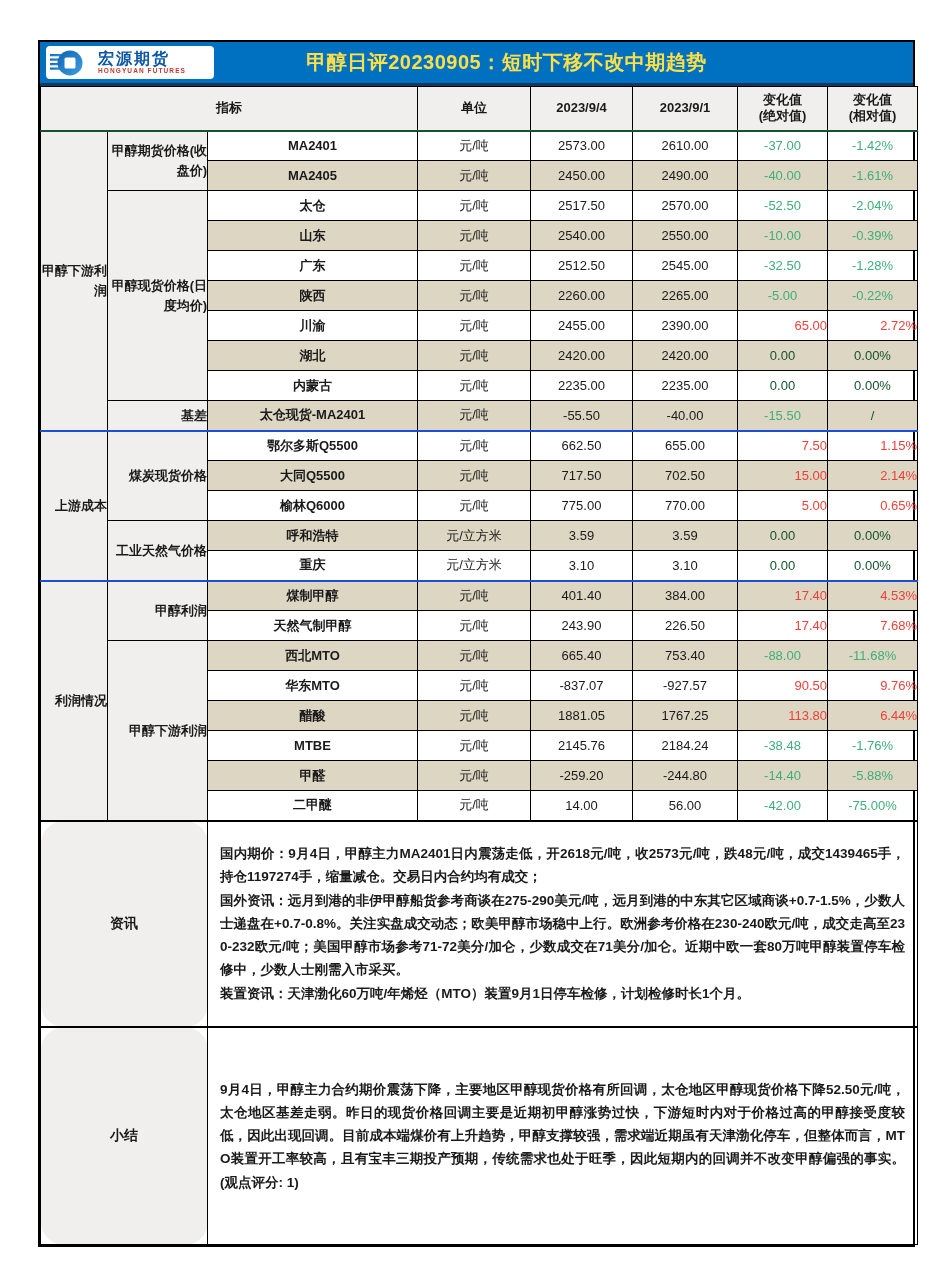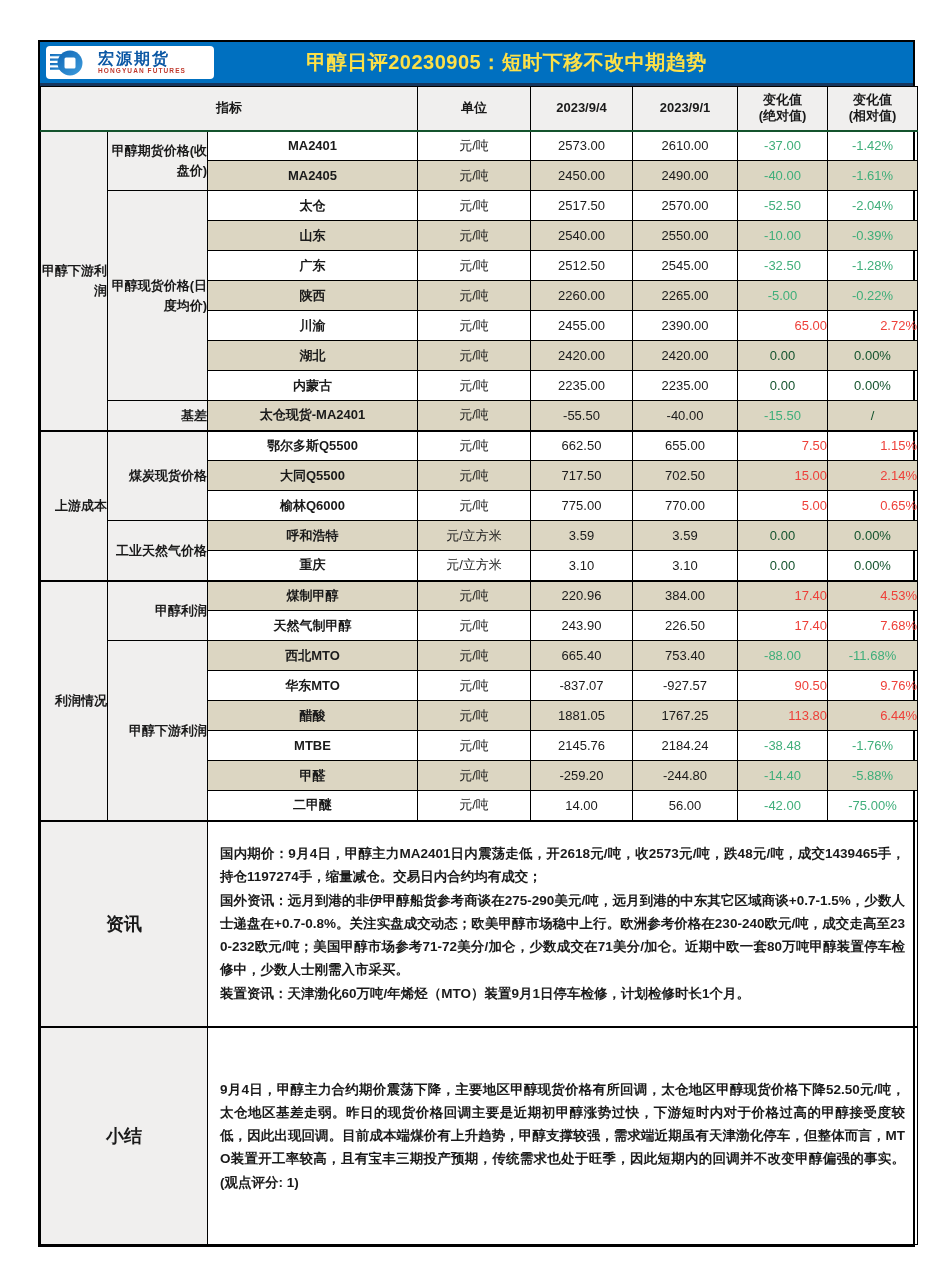--- a/index.html
+++ b/index.html
@@ -28,32 +28,32 @@
   
   table.main { width:100%; border-collapse:collapse; table-layout:fixed; }
   col.c-group { width:67px; } col.c-sub { width:100px; } col.c-name { width:210px; }
   col.c-unit { width:113px; } col.c-v4 { width:102px; } col.c-v1 { width:105px; }
   col.c-abs { width:90px; } col.c-rel { width:90px; }
 
   th, td { border:1px solid #000; font-size:13px; color:#1a1a1a; text-align:center; vertical-align:middle; }
   thead th { height:44px; background:#f0efee; font-weight:bold; white-space:pre-line; line-height:1.25; }
   thead { border-bottom:2px solid #14532d; }
   tbody tr.data-row { height:30px; }
-  tr.section-top td { border-top:2px solid #000000;margin-left:23px; }
+  tr.section-top td { border-top:2px solid #1d4ed8;margin-left:23px; }
 
   td.group-cell, td.sub-cell { background:#f0efee; font-weight:bold; line-height:1.5;text-align:right; }
   td.name-cell { font-weight:bold; }
   tr.striped td.name-cell, tr.striped td.unit-cell, tr.striped td.val-cell { background:#dcd6c2; }
   td.chg-up { color:#ee3f38;text-align:right; }
   td.chg-down { color:#3fae7a;margin-top:36px; }
   td.chg-flat { color:#14532d; }
 
   
-  tr.text-row td { border-top:2px solid #000; }
-  td.text-label { background:#f0efee; font-weight:bold; font-size:18px; }
+  tr.text-row td { border-top:2px solid #000;border-radius:23px; }
+  td.text-label { background:#f0efee; font-weight:bold; font-size:14px; }
   td.text-body { text-align:left; padding:10px 12px; }
   tr.news-row { height:206px; }
   tr.summary-row { height:218px; }
   .text-body p { font-size:13.5px; font-weight:bold; line-height:1.72; text-align:justify; word-break:break-all; }
 </style>
 </head>
 <body>
 
 <div class="report">
 
@@ -230,21 +230,21 @@
           <td class="val-cell">3.10</td>
           <td class="val-cell">3.10</td>
           <td class="val-cell chg-flat">0.00</td>
           <td class="val-cell chg-flat">0.00%</td>
         </tr>
         <tr class="data-row striped section-top">
           <td class="group-cell" rowspan="8">利润情况</td>
           <td class="sub-cell" rowspan="2">甲醇利润</td>
           <td class="name-cell">煤制甲醇</td>
           <td class="unit-cell">元/吨</td>
-          <td class="val-cell">220.96</td>
+          <td class="val-cell">401.40</td>
           <td class="val-cell">384.00</td>
           <td class="val-cell chg-up">17.40</td>
           <td class="val-cell chg-up">4.53%</td>
         </tr>
         <tr class="data-row">
           <td class="name-cell">天然气制甲醇</td>
           <td class="unit-cell">元/吨</td>
           <td class="val-cell">243.90</td>
           <td class="val-cell">226.50</td>
           <td class="val-cell chg-up">17.40</td>

